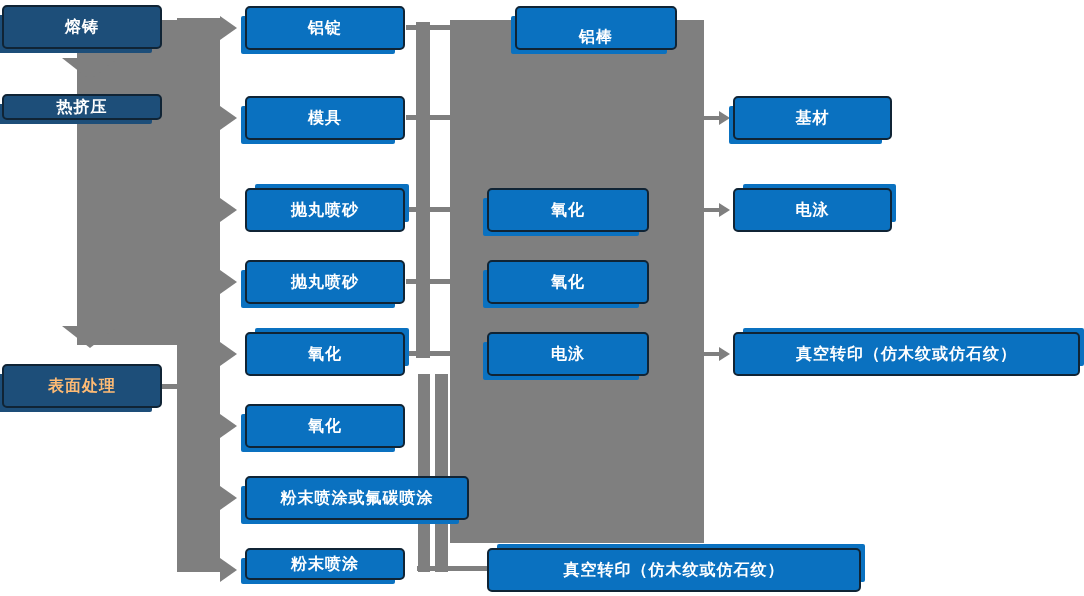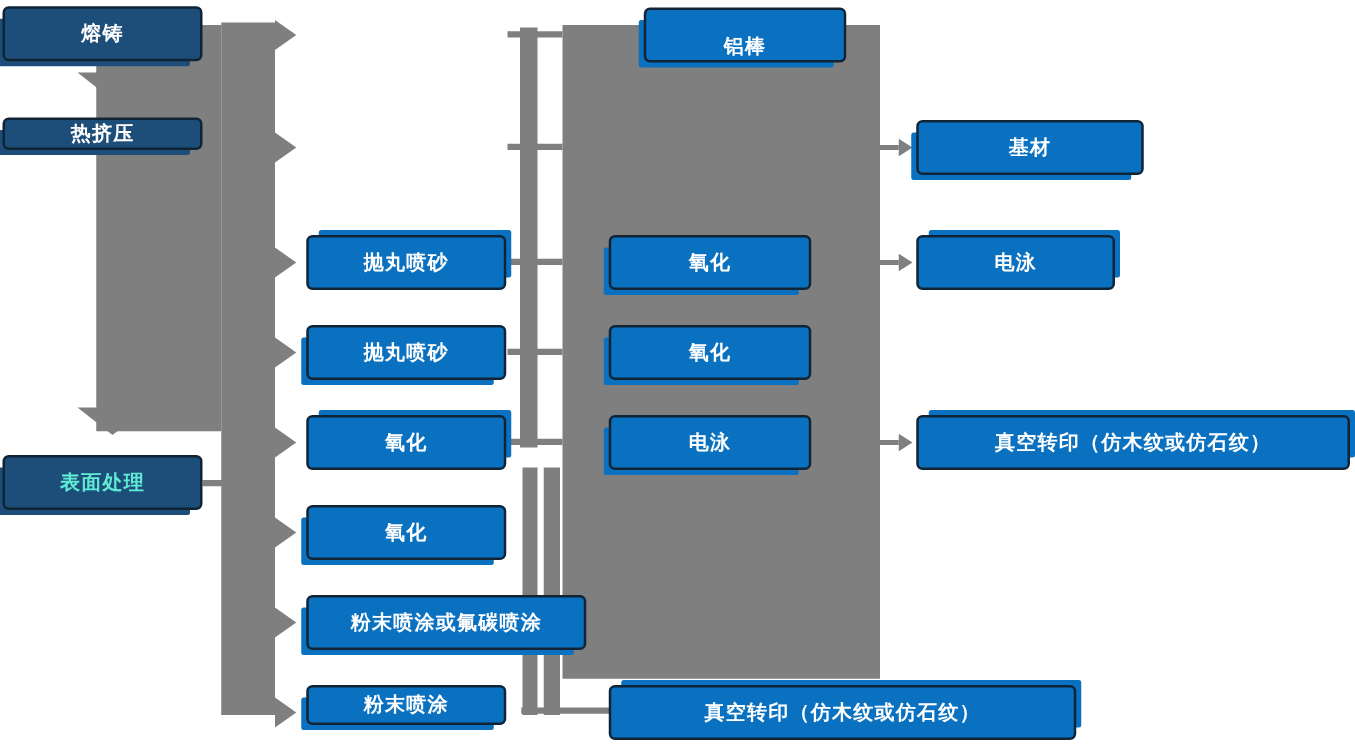--- a/index.html
+++ b/index.html
@@ -95,22 +95,28 @@
   <div class="tri-sm" style="left:719px;top:203px"></div>
   <div class="c" style="left:704px;top:352px;width:15px;height:4px"></div>
   <div class="tri-sm" style="left:719px;top:347px"></div>
 
 <div class="node shadow-bl" style="left: 2px; top: 5px; width: 160px; height: 44px; --fill: #1d4e79; border-color: rgb(16, 36, 53); color: rgb(255, 255, 255);">
       <span>熔铸</span>
     </div>
     <div class="node shadow-bl" style="left: 2px; top: 94px; width: 160px; height: 26px; --fill: #1d4e79; border-color: rgb(16, 36, 53); color: rgb(255, 255, 255);">
       <span>热挤压</span>
     </div>
-    <div class="node shadow-bl" style="left: 2px; top: 364px; width: 160px; height: 44px; --fill: #1d4e79; border-color: rgb(16, 36, 53); color: #5eead4;">
+    <div class="node shadow-bl" style="left: 2px; top: 364px; width: 160px; height: 44px; --fill: #1d4e79; border-color: rgb(16, 36, 53); color: #fdba74;">
       <span>表面处理</span>
+    </div>
+    <div class="node shadow-bl" style="left: 245px; top: 6px; width: 160px; height: 44px; --fill: #0a71c0; border-color: rgb(16, 36, 53); color: rgb(255, 255, 255);">
+      <span>铝锭</span>
+    </div>
+    <div class="node shadow-bl" style="left: 245px; top: 96px; width: 160px; height: 44px; --fill: #0a71c0; border-color: rgb(16, 36, 53); color: rgb(255, 255, 255);">
+      <span>模具</span>
     </div>
     <div class="node shadow-tr" style="left: 245px; top: 188px; width: 160px; height: 44px; --fill: #0a71c0; border-color: rgb(16, 36, 53); color: rgb(255, 255, 255);">
       <span>抛丸喷砂</span>
     </div>
     <div class="node shadow-bl" style="left: 245px; top: 260px; width: 160px; height: 44px; --fill: #0a71c0; border-color: rgb(16, 36, 53); color: rgb(255, 255, 255);">
       <span>抛丸喷砂</span>
     </div>
     <div class="node shadow-tr" style="left: 245px; top: 332px; width: 160px; height: 44px; --fill: #0a71c0; border-color: rgb(16, 36, 53); color: rgb(255, 255, 255);">
       <span>氧化</span>
     </div>
@@ -131,21 +137,21 @@
     </div>
     <div class="node shadow-bl" style="left: 487px; top: 260px; width: 162px; height: 44px; --fill: #0a71c0; border-color: rgb(16, 36, 53); color: rgb(255, 255, 255);">
       <span>氧化</span>
     </div>
     <div class="node shadow-bl" style="left: 487px; top: 332px; width: 162px; height: 44px; --fill: #0a71c0; border-color: rgb(16, 36, 53); color: rgb(255, 255, 255);">
       <span>电泳</span>
     </div>
     <div class="node shadow-tr" style="left: 487px; top: 548px; width: 374px; height: 44px; --fill: #0a71c0; border-color: rgb(16, 36, 53); color: rgb(255, 255, 255);">
       <span>真空转印（仿木纹或仿石纹）</span>
     </div>
-    <div class="node shadow-bl" style="left: 733px; top: 96px; width: 182px; height: 44px; --fill: #0a71c0; border-color: rgb(16, 36, 53); color: rgb(255, 255, 255);">
+    <div class="node shadow-bl" style="left: 733px; top: 96px; width: 159px; height: 44px; --fill: #0a71c0; border-color: rgb(16, 36, 53); color: rgb(255, 255, 255);">
       <span>基材</span>
     </div>
     <div class="node shadow-tr" style="left: 733px; top: 188px; width: 159px; height: 44px; --fill: #0a71c0; border-color: rgb(16, 36, 53); color: rgb(255, 255, 255);">
       <span>电泳</span>
     </div>
     <div class="node shadow-tr" style="left: 733px; top: 332px; width: 347px; height: 44px; --fill: #0a71c0; border-color: rgb(16, 36, 53); color: rgb(255, 255, 255);">
       <span>真空转印（仿木纹或仿石纹）</span>
     </div>
   </div>
 

